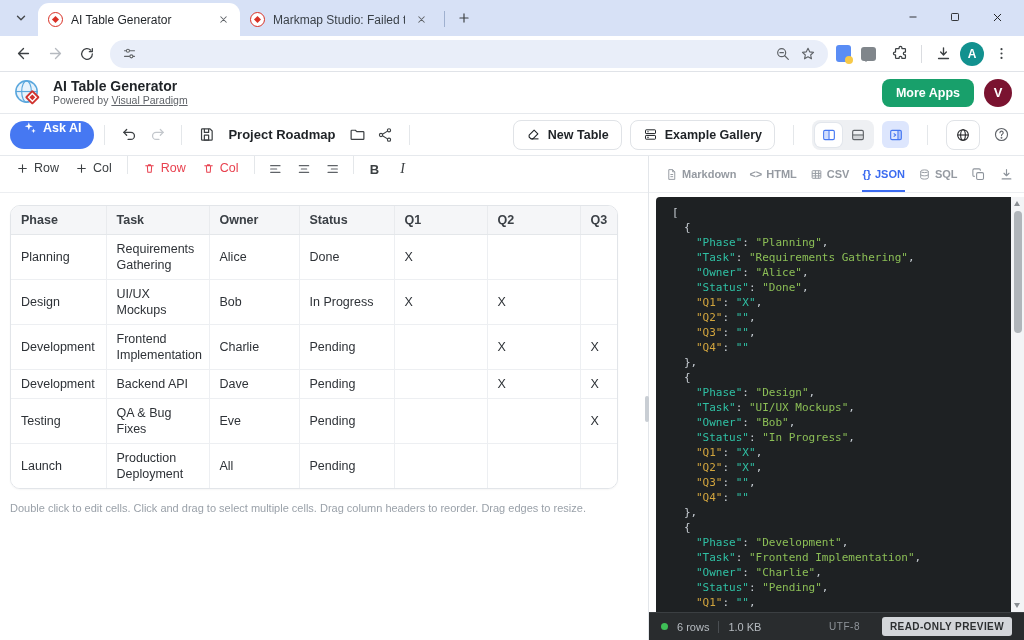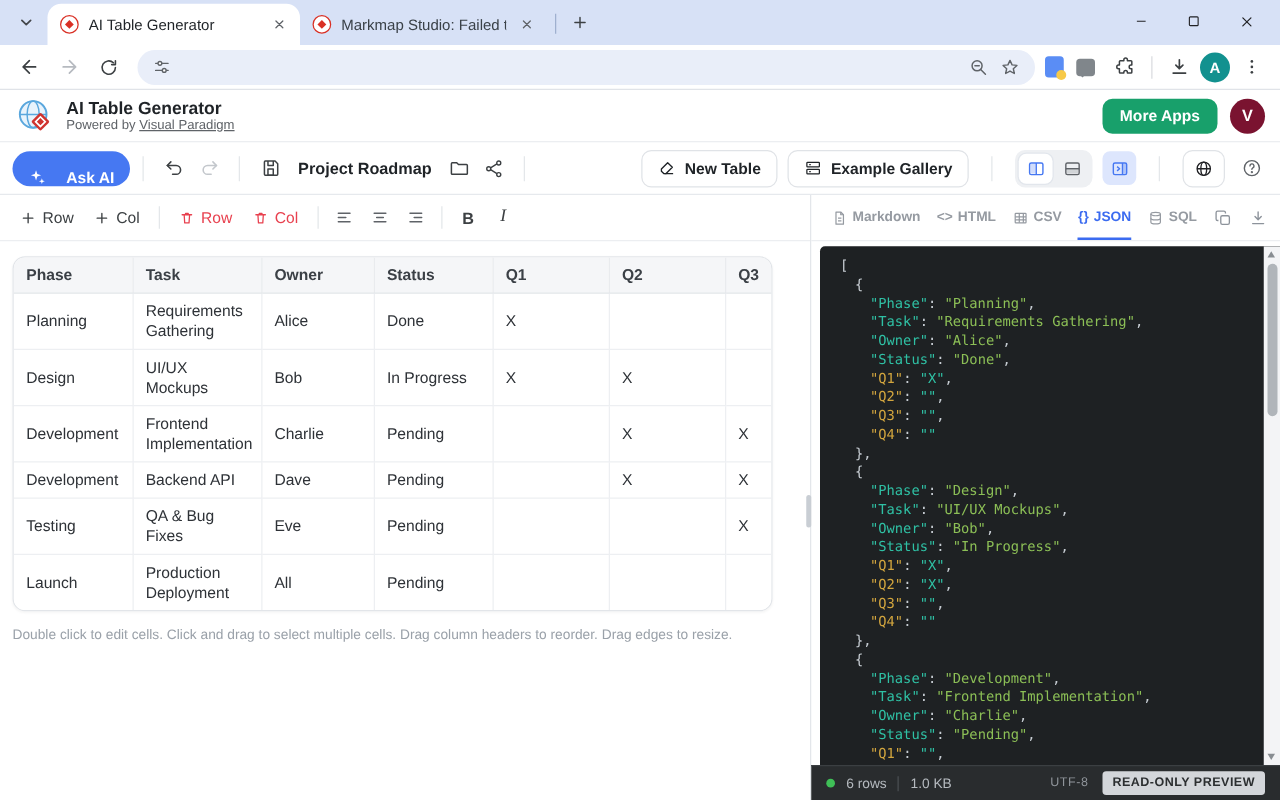--- a/index.html
+++ b/index.html
@@ -40,38 +40,38 @@
   .title-block { line-height:1.1; }
   .app-title { font-size:14px; font-weight:700; color:#1f2327; }
   .powered { font-size:10.5px; color:#5f6368; margin-top:1px; }
   .powered a { color:#5f6368; text-decoration:underline; }
   .header-right { margin-left:auto; display:flex; align-items:center; gap:10px; }
   .more-apps { background:var(--more-apps-green,#18a06b); color:#fff; font-size:12.5px; font-weight:600; border:none; padding:7px 14px; border-radius:8px; }
   .v-avatar { width:28px; height:28px; border-radius:50%; background:var(--account-maroon,#7a1330); color:#fff; font-weight:700; font-size:13px; display:flex; align-items:center; justify-content:center; }
 
   
   .app-toolbar { height:42px; background:#fff; border-bottom:1px solid #e6e9ed; display:flex; align-items:center; padding:0 10px; flex:none; }
-  .askai { display:flex; align-items:flex-end; gap:16px; background:var(--ask-ai-blue,#4678f2); color:#fff; font-size:12.5px; font-weight:600; border:none; height:28px; padding:0 13px; border-radius:14px; }
+  .askai { display:flex; align-items:flex-start; gap:6px; background:var(--ask-ai-blue,#4678f2); color:#fff; font-size:12.5px; font-weight:600; border:none; height:28px; padding:0 13px; border-radius:14px; }
   .tb-div { width:1px; height:20px; background:#e4e7ea; margin:0 10px; }
   .tb-icon { width:28px; height:28px; display:flex; align-items:center; justify-content:center; border-radius:6px; color:#3c4043; }
   .tb-icon.disabled { color:#c3c7cc; }
   .doc-title { font-size:13px; font-weight:600; color:#1f2327; margin:0 8px; }
   .toolbar-right { margin-left:auto; display:flex; align-items:center; gap:8px; }
   .outline-btn { display:flex; align-items:center; gap:7px; background:#fff; border:1px solid #e0e3e7; border-radius:8px; height:30px; padding:0 12px; font-size:12.5px; font-weight:600; color:#1f2327; }
   .toggle-group { background:#eef0f3; border-radius:8px; padding:3px; display:flex; gap:2px; }
   .toggle-btn { width:27px; height:24px; display:flex; align-items:center; justify-content:center; border-radius:6px; color:#5f6368; }
   .toggle-btn.active { background:#fff; color:var(--ask-ai-blue,#4678f2); box-shadow:0 0 0 1px #e2e6ec; }
   .panel-btn { width:27px; height:27px; display:flex; align-items:center; justify-content:center; border-radius:6px; background:#dde6fd; color:var(--ask-ai-blue,#4678f2); }
   .globe-btn { width:34px; height:30px; border:1px solid #e0e3e7; border-radius:8px; background:#fff; display:flex; align-items:center; justify-content:center; color:#202124; }
   .help-btn { width:26px; height:26px; display:flex; align-items:center; justify-content:center; color:#5f6368; }
 
   
   .main { flex:1; display:flex; min-height:0; position:relative; }
   .left-panel { width:648px; flex:none; display:flex; flex-direction:column; background:#fff; }
-  .table-tools { height:37px; border-bottom:1px solid #eceef1; display:flex; align-items:center; padding:0 8px; flex:none; }
+  .table-tools { height:37px; border-bottom:1px solid #eceef1; display:flex; align-items:flex-start; padding:0 8px; flex:none; }
   .tool-btn { display:flex; align-items:center; gap:5px; padding:5px 8px; font-size:12.5px; color:#3c4043; border-radius:6px; }
   .tool-btn.red { color:var(--delete-red,#e8414f); }
   .tt-div { width:1px; height:18px; background:#e4e7ea; margin:0 7px; }
   .fmt-btn { width:28px; height:26px; display:flex; align-items:center; justify-content:center; color:#5f6368; border-radius:6px; }
   .bold-lbl { font-weight:700; font-size:13px; color:#3c4043; }
   .italic-lbl { font-style:italic; font-family:"Liberation Serif",serif; font-size:14px; color:#3c4043; }
 
   .table-wrap { margin:12px 0 0 10px; width:608px; overflow:hidden; border:1px solid #e2e5e9; border-radius:10px; box-shadow:0 1px 2px rgba(0,0,0,.04); flex:none; }
   table.grid { border-collapse:collapse; table-layout:fixed; width:654px; }
   .grid th { background:#f5f6f8; font-size:12.5px; font-weight:600; color:#3b4046; text-align:left; padding:7px 10px; border-right:1px solid #e9ebee; border-bottom:1px solid #e4e7ea; }
@@ -93,21 +93,21 @@
   .tk-t { color:var(--code-key-teal,#2fc0a4); }
   .code-scrollbar { position:absolute; right:0; top:0; bottom:0; width:13px; background:#f3f4f6; }
   .sb-up { position:absolute; top:4px; left:3px; width:0; height:0; border-left:3.5px solid transparent; border-right:3.5px solid transparent; border-bottom:5px solid #888d92; }
   .sb-down { position:absolute; bottom:4px; left:3px; width:0; height:0; border-left:3.5px solid transparent; border-right:3.5px solid transparent; border-top:5px solid #888d92; }
   .sb-thumb { position:absolute; top:14px; left:2.5px; width:8px; height:122px; background:#b0b5ba; border-radius:5px; }
 
   .export-status { height:28px; background:#292c2e; border-top:1px solid #3b3f42; display:flex; align-items:center; padding:0 12px; gap:9px; flex:none; }
   .dot { width:7px; height:7px; border-radius:50%; background:var(--status-dot-green,#3fbf57); }
   .st-text { font-size:11px; color:#b6bbc0; }
   .st-sep { width:1px; height:12px; background:#4a4e52; }
-  .st-right { margin-left:auto; display:flex; align-items:center; gap:11px; }
+  .st-right { margin-left:auto; display:flex; align-items:center; gap:22px; }
   .encoding { font-size:10px; color:#8f949a; letter-spacing:.5px; }
   .ro-badge { font-size:10px; font-weight:700; color:#2c2f31; background:#d3d6da; padding:4px 8px; border-radius:3px; letter-spacing:.4px; }
 
   .grip { position:absolute; left:645px; top:240px; width:4px; height:26px; background:#c9ced4; border-radius:2px; }
   svg { display:block; }
 </style>
 </head>
 <body>
 
 <div class="window">

